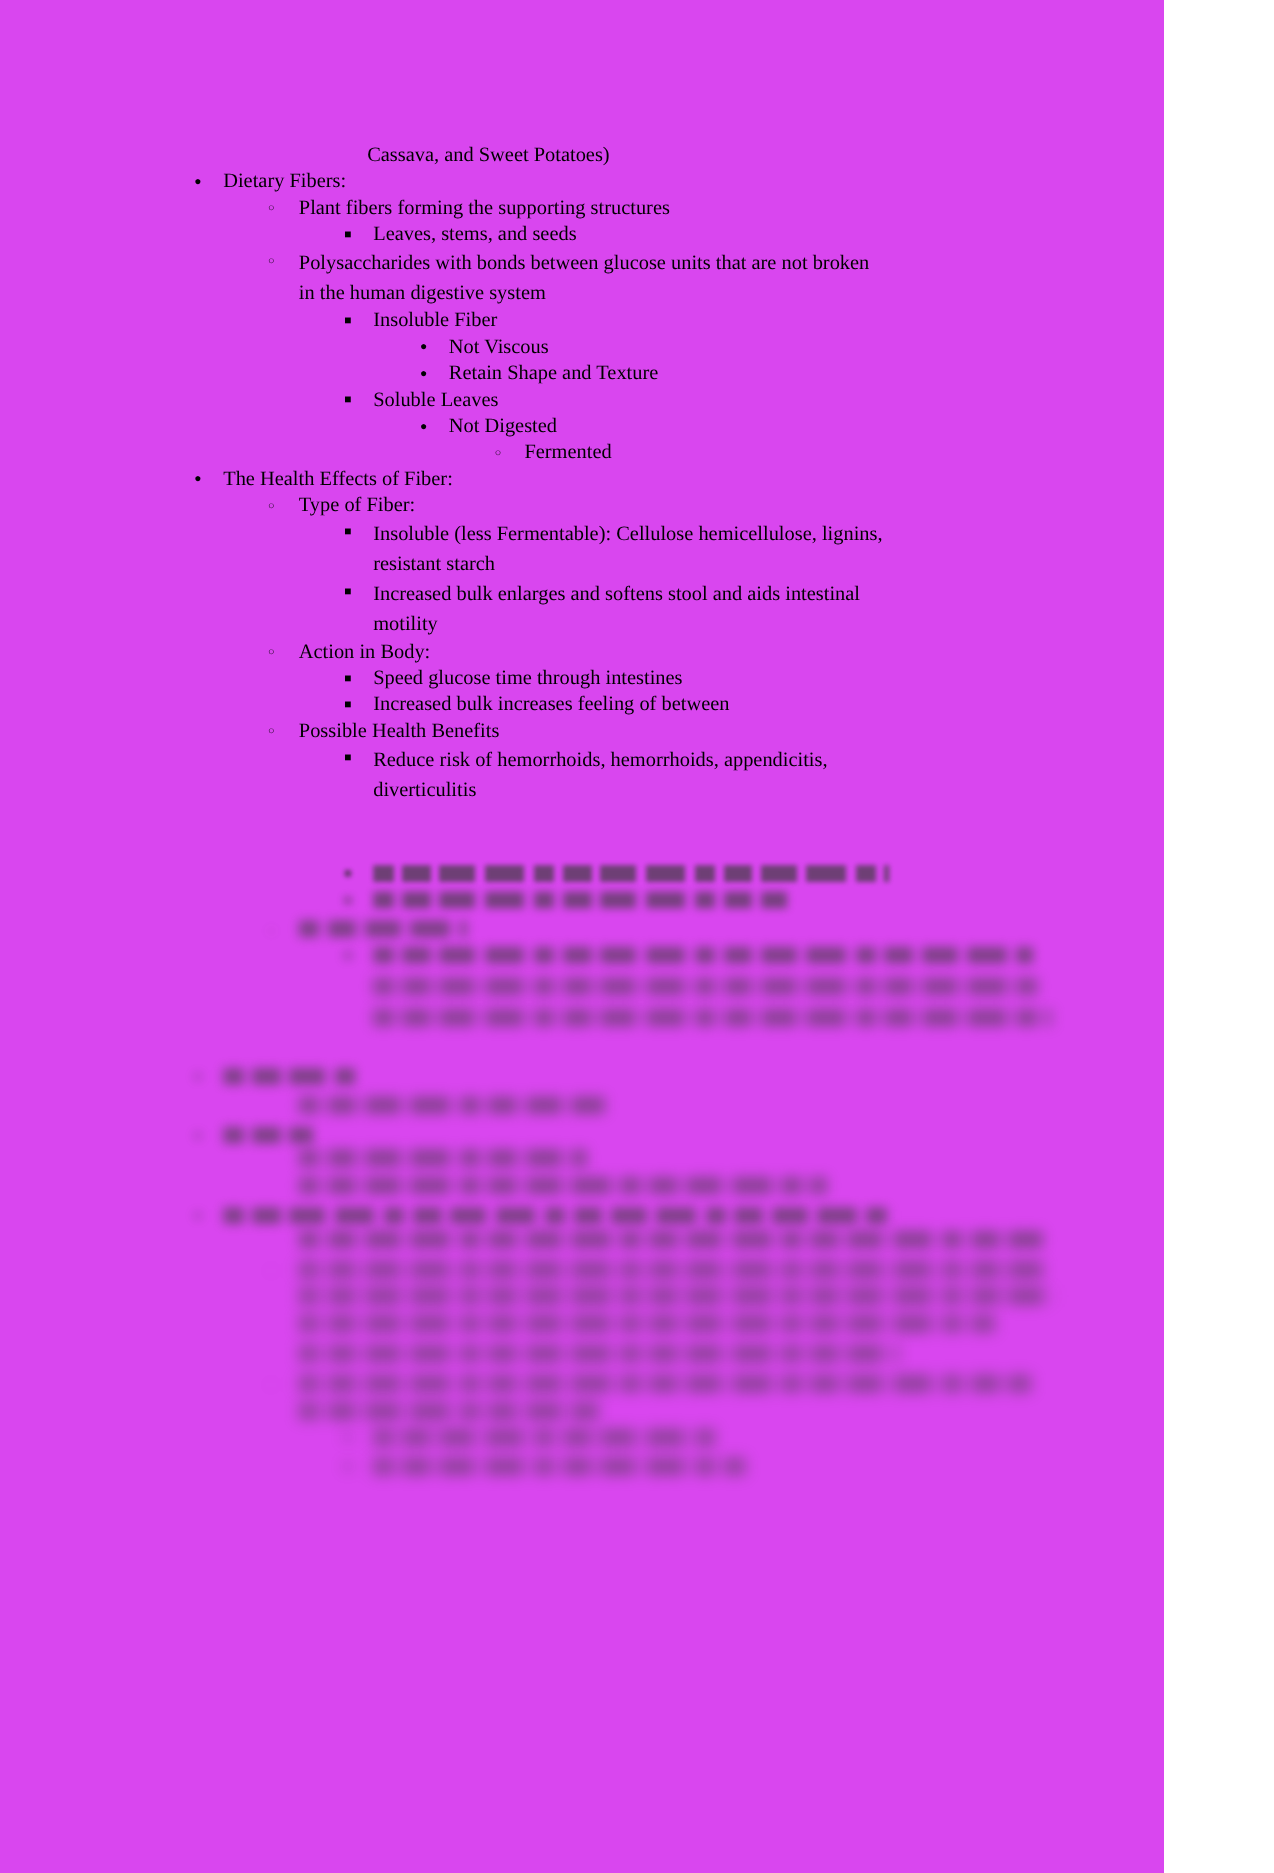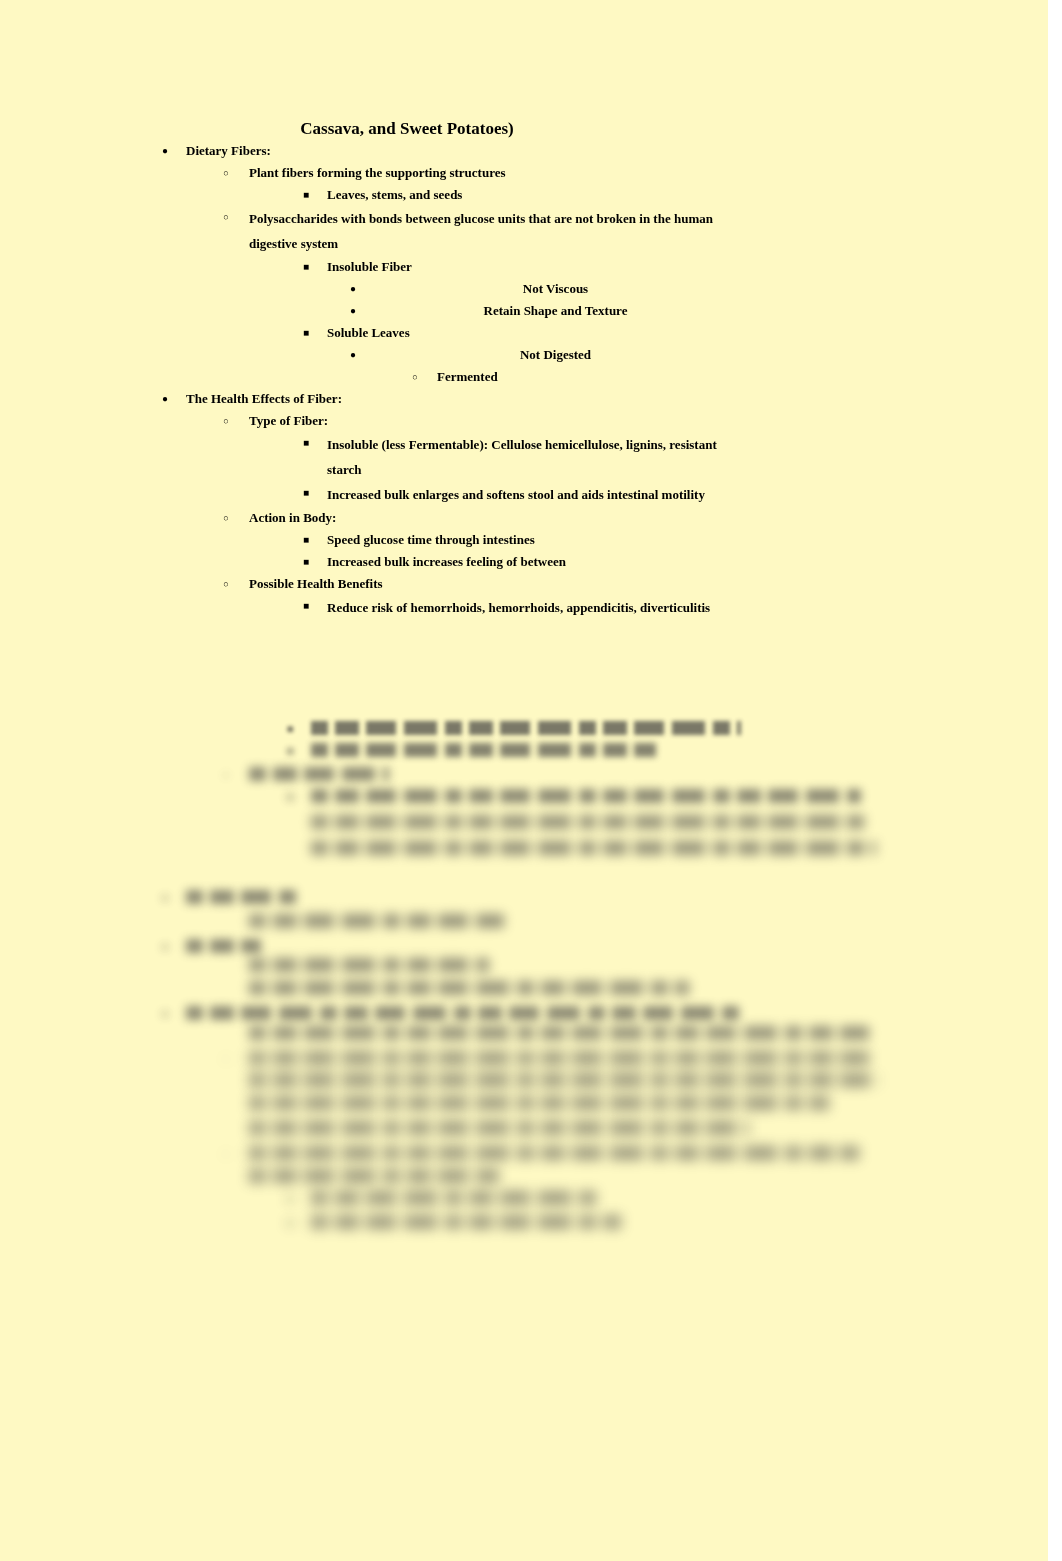--- a/index.html
+++ b/index.html
@@ -12,24 +12,23 @@
     height: 1561px;
     position: relative;
     font-family: "Liberation Serif", "DejaVu Serif", serif;
     color: #000000;
     overflow: hidden;
   }
 
   .page {
     position: absolute;
     left: 0; top: 0;
-    width: 1048px;
+    width: 970px;
     height: 1561px;
-    background: #fef9c3;
-    font-weight: bold;
+    background: #d946ef;
   }
 
   
   .outline {
     position: absolute;
     left: 0;
     top: 118px;
     width: 1062px;
   }
 
@@ -37,21 +36,21 @@
     text-align: center;
     font-size: 17px;
     line-height: 22px;
     padding-left: 52px;
     padding-right: 300px;
     white-space: nowrap;
   }
 
   .row {
     position: relative;
-    font-size: 13px;
+    font-size: 17px;
     line-height: 22px;
   }
   .row .marker {
     position: absolute;
     top: 0;
     width: 20px;
     text-align: center;
     font-size: 17px;
     line-height: 22px;
   }
@@ -59,24 +58,24 @@
     display: block;
   }
 
   
   .lvl1 { padding-left: 186px; padding-right: 325px; }
   .lvl1 > .marker { left: 155px; }
 
   .lvl2 { padding-left: 249px; padding-right: 325px; }
   .lvl2 > .marker { left: 216px; }
 
-  .lvl3 { padding-left: 311px; padding-right: 325px; margin-left: 16px; }
+  .lvl3 { padding-left: 311px; padding-right: 325px; }
   .lvl3 > .marker { left: 280px; }
 
-  .lvl4 { padding-left: 374px; padding-right: 325px; text-align: center; }
+  .lvl4 { padding-left: 374px; padding-right: 325px; }
   .lvl4 > .marker { left: 343px; }
 
   .lvl5 { padding-left: 437px; padding-right: 325px; }
   .lvl5 > .marker { left: 405px; }
 
   
   .wrap {
     line-height: 25px;
   }
 

